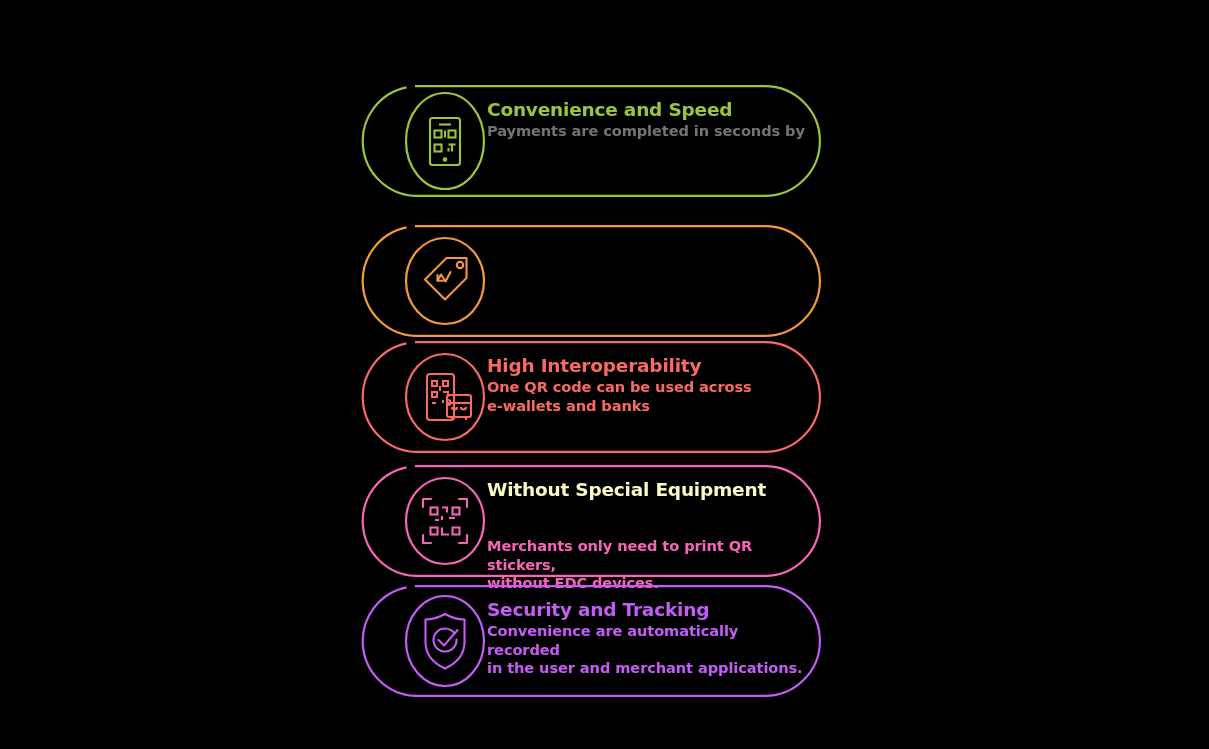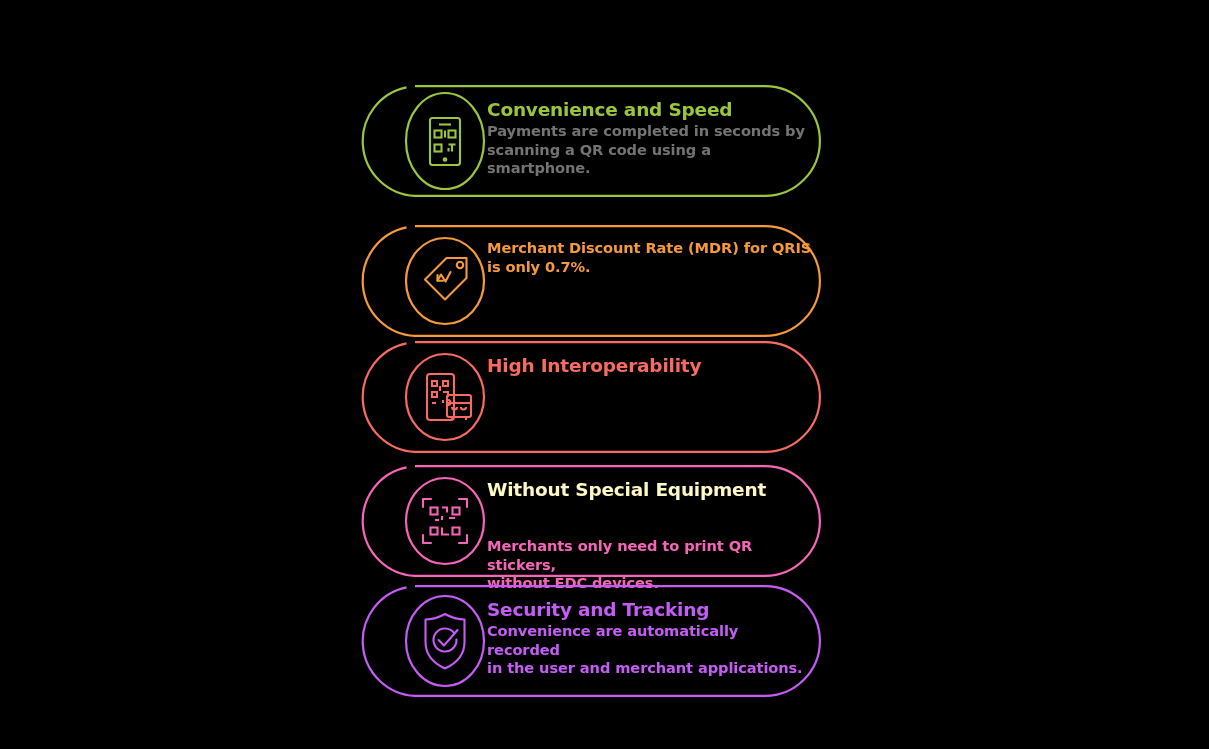--- a/index.html
+++ b/index.html
@@ -115,41 +115,36 @@
         <line x1="59.5" y1="59.5" x2="66.5" y2="59.5"></line>
         <line x1="63" y1="59.5" x2="63" y2="66.5"></line>
         <line x1="59.5" y1="63" x2="59.5" y2="66.5"></line>
         <circle cx="56" cy="74.5" r="1.3"></circle>
       </g>
     </svg>
     <div class="text-block">
       <div class="card-title" style="color: rgb(155, 198, 59);">Convenience and Speed</div>
       <div class="card-desc" style="color: #737373;">
         <span>Payments are completed in seconds by</span>
-        <span>scanning a QR code using a smartphone.</span>
       </div>
     </div>
   </div>
 
   <div class="card card-2">
     <svg class="card-svg" viewBox="0 0 432 112">
       <path class="pill-path" id="pill2" d="M 26 1.1 L 376 1.1 A 54.9 54.9 0 0 1 376 110.9 L 26 110.9 A 54.9 54.9 0 0 1 17.5 2.3" stroke="#F5993D"></path>
       <ellipse class="icon-ring" id="ring2" cx="56" cy="56" rx="39" ry="43" stroke="#F5993D"></ellipse>
       <g class="icon-art" id="art2" stroke="#F5993D">
         <path d="M 57.5 33 L 77.5 33 L 77.5 53 L 56 74.5 L 36 54.5 Z"></path>
         <circle cx="71" cy="40" r="3.2"></circle>
         <path d="M 48.5 55.5 L 52 49.5 L 56.5 56.5 L 61.5 47"></path>
         <path d="M 48.5 50 L 48.5 55.8 L 54 55.8"></path>
       </g>
     </svg>
     <div class="text-block">
-      <div class="card-desc" style="color: rgb(245, 153, 61);">
-        <span>Merchant Discount Rate (MDR) for QRIS</span>
-        <span>is only 0.7%.</span>
-      </div>
     </div>
   </div>
 
   <div class="card card-3">
     <svg class="card-svg" viewBox="0 0 432 112">
       <path class="pill-path" id="pill3" d="M 26 1.1 L 376 1.1 A 54.9 54.9 0 0 1 376 110.9 L 26 110.9 A 54.9 54.9 0 0 1 17.5 2.3" stroke="#F96A63"></path>
       <ellipse class="icon-ring" id="ring3" cx="56" cy="56" rx="39" ry="43" stroke="#F96A63"></ellipse>
       <g class="icon-art-sq" id="art3" stroke="#F96A63">
         <path d="M 38 36 a 3 3 0 0 1 3 -3 L 62 33 a 3 3 0 0 1 3 3 L 65 76 a 3 3 0 0 1 -3 3 L 41 79 a 3 3 0 0 1 -3 -3 Z"></path>
         <rect x="43" y="40" width="5" height="5"></rect>
@@ -163,20 +158,24 @@
         <rect x="58" y="54" width="24" height="22" rx="2"></rect>
         <line x1="58" y1="62" x2="82" y2="62"></line>
         <path d="M 63 66 a 2.5 2.5 0 0 0 5 0"></path>
         <path d="M 72 66 a 2.5 2.5 0 0 0 5 0"></path>
         <line x1="63" y1="76" x2="63" y2="79"></line>
         <line x1="77" y1="76" x2="77" y2="79"></line>
       </g>
     </svg>
     <div class="text-block">
       <div class="card-title" style="color: rgb(249, 106, 99);">High Interoperability</div>
+      <div class="card-desc" style="color: rgb(249, 106, 99);">
+        <span>One QR code can be used across</span>
+        <span>e-wallets and banks</span>
+      </div>
     </div>
   </div>
 
   <div class="card card-4">
     <svg class="card-svg" viewBox="0 0 432 112">
       <path class="pill-path" id="pill4" d="M 26 1.1 L 376 1.1 A 54.9 54.9 0 0 1 376 110.9 L 26 110.9 A 54.9 54.9 0 0 1 17.5 2.3" stroke="#F765B8"></path>
       <ellipse class="icon-ring" id="ring4" cx="56" cy="56" rx="39" ry="43" stroke="#F765B8"></ellipse>
       <g class="icon-art" id="art4" stroke="#F765B8">
         <path d="M 34 42 L 34 34 L 42 34"></path>
         <path d="M 70 34 L 78 34 L 78 42"></path>

